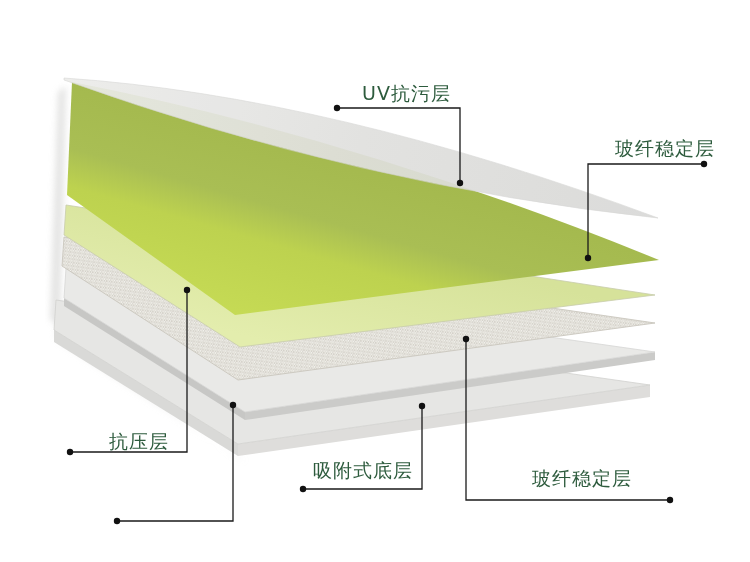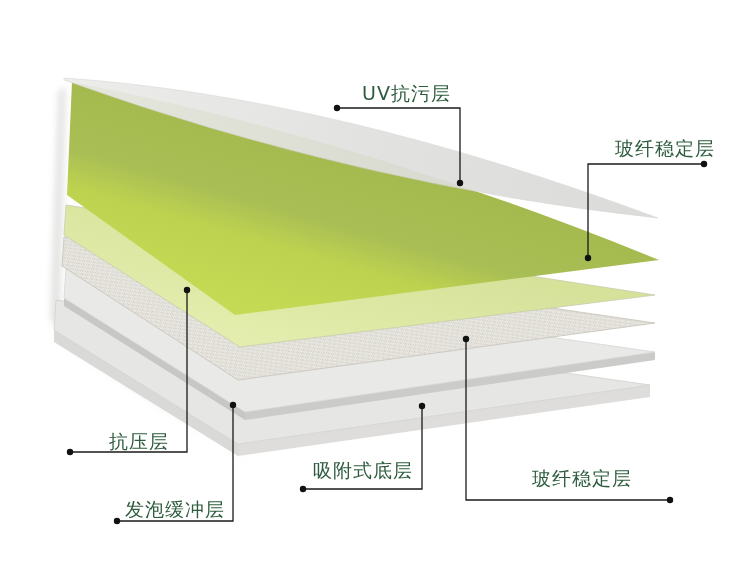--- a/index.html
+++ b/index.html
@@ -109,17 +109,16 @@
       <circle cx="303" cy="489" r="3.2"></circle>
       <circle cx="422" cy="406" r="3.2"></circle>
       <circle cx="670" cy="500" r="3.2"></circle>
       <circle cx="466" cy="339" r="3.2"></circle>
     </g>
   </svg>
 
   <div class="layer-label lbl-uv">UV抗污层</div>
   <div class="layer-label lbl-fanghua">玻纤稳定层</div>
   <div class="layer-label lbl-kangya">抗压层</div>
-  <div class="layer-label lbl-fapao">发泡缓冲层</div>
   <div class="layer-label lbl-xifu">吸附式底层</div>
   <div class="layer-label lbl-boxian">玻纤稳定层</div>
 
 </div>
 
 </body></html>

